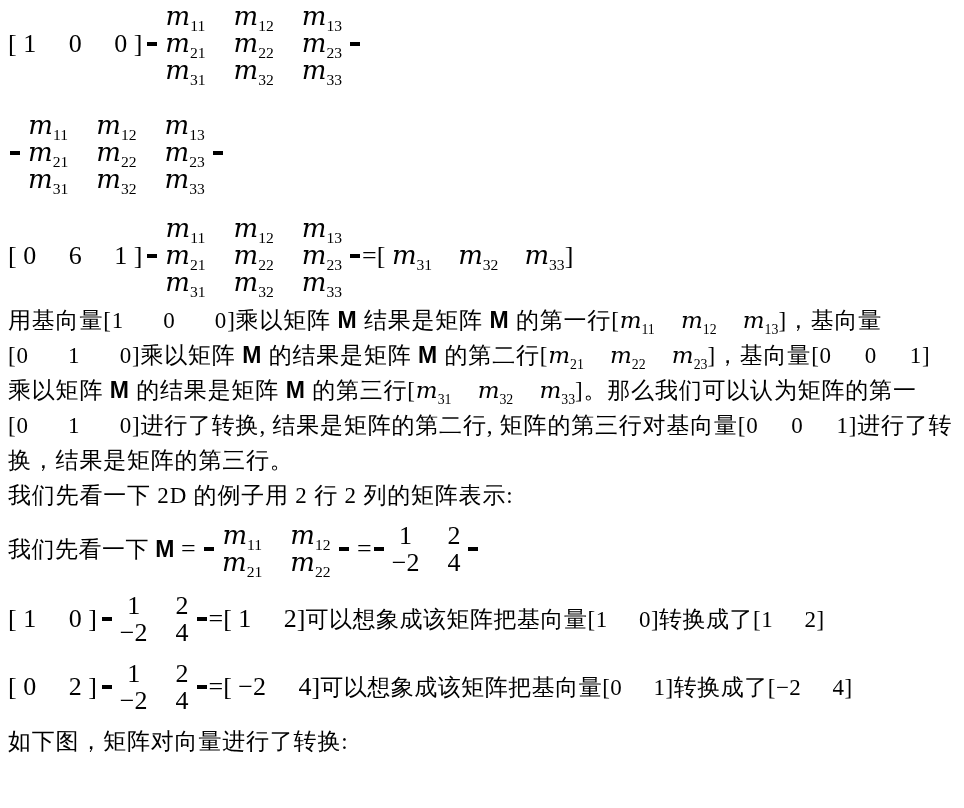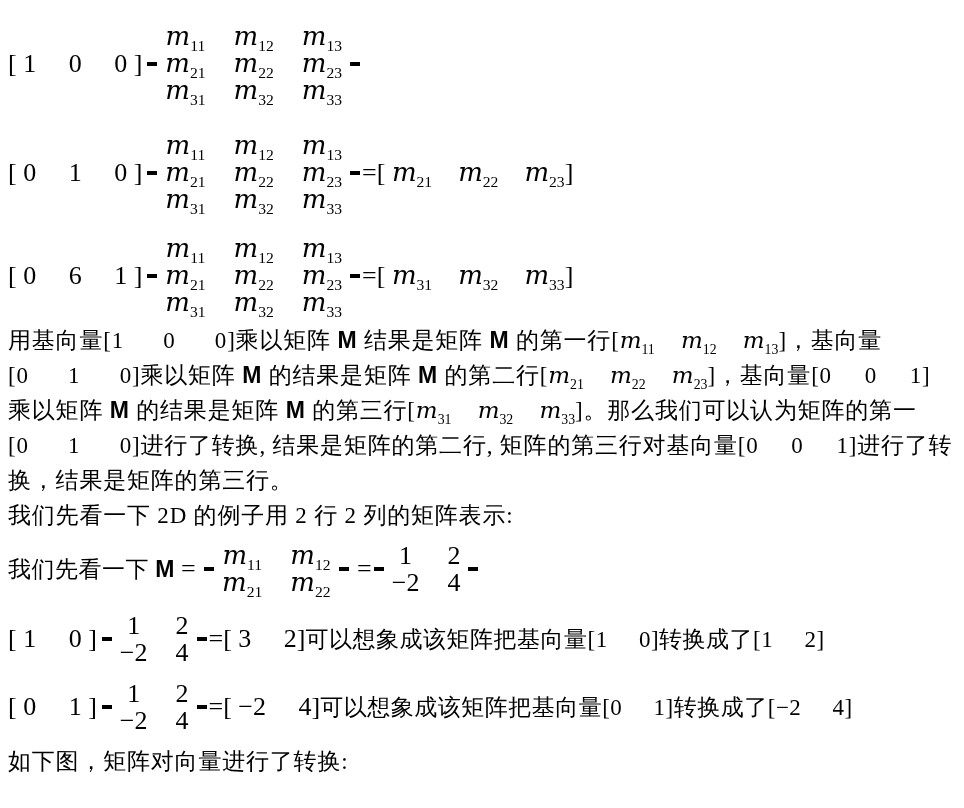--- a/index.html
+++ b/index.html
@@ -2,21 +2,21 @@
 <html><head>
 <meta charset="utf-8">
 <style>
   html, body { margin: 0; padding: 0; }
   body {
     width: 964px; height: 808px;
     background: #ffffff; color: #000000;
     overflow: hidden;
     font-family: "Liberation Serif", "DejaVu Serif", serif;
   }
-  .page { padding: 20px 0 0 8px; }
+  .page { padding: 0 0 0 8px; }
 
   
   .eq {
     display: flex;
     align-items: center;
     font-size: 26px;
     font-family: "Liberation Serif", "DejaVu Serif", serif;
   }
   .eq-3d-1 { margin-bottom: 22px; }
   .eq-3d-2 { margin-bottom: 16px; }
@@ -74,37 +74,35 @@
           <span class="mcell"><i class="mi">m</i><sub class="msub">23</sub></span>
           <span class="mcell"><i class="mi">m</i><sub class="msub">31</sub></span>
           <span class="mcell"><i class="mi">m</i><sub class="msub">32</sub></span>
           <span class="mcell"><i class="mi">m</i><sub class="msub">33</sub></span>
         </span>
         <span class="brk brk-r"></span>
       </span>
   </div>
 
   <div class="eq eq-3d-2">
-    <span class="vec">[ 0     1     0 ]</span>
     <span class="matrix">
         <span class="brk brk-l"></span>
         <span class="mgrid" style="grid-template-columns: repeat(3, auto);">
           <span class="mcell"><i class="mi">m</i><sub class="msub">11</sub></span>
           <span class="mcell"><i class="mi">m</i><sub class="msub">12</sub></span>
           <span class="mcell"><i class="mi">m</i><sub class="msub">13</sub></span>
           <span class="mcell"><i class="mi">m</i><sub class="msub">21</sub></span>
           <span class="mcell"><i class="mi">m</i><sub class="msub">22</sub></span>
           <span class="mcell"><i class="mi">m</i><sub class="msub">23</sub></span>
           <span class="mcell"><i class="mi">m</i><sub class="msub">31</sub></span>
           <span class="mcell"><i class="mi">m</i><sub class="msub">32</sub></span>
           <span class="mcell"><i class="mi">m</i><sub class="msub">33</sub></span>
         </span>
         <span class="brk brk-r"></span>
       </span>
-    <span class="eq-rhs"><span>=[ </span><span class="mseg"><i class="mi">m</i><sub class="msub">21</sub></span><span>    </span><span class="mseg"><i class="mi">m</i><sub class="msub">22</sub></span><span>    </span><span class="mseg"><i class="mi">m</i><sub class="msub">23</sub></span><span>]</span></span>
   </div>
 
   <div class="eq eq-3d-3">
     <span class="vec">[ 0     6     1 ]</span>
     <span class="matrix">
         <span class="brk brk-l"></span>
         <span class="mgrid" style="grid-template-columns: repeat(3, auto);">
           <span class="mcell"><i class="mi">m</i><sub class="msub">11</sub></span>
           <span class="mcell"><i class="mi">m</i><sub class="msub">12</sub></span>
           <span class="mcell"><i class="mi">m</i><sub class="msub">13</sub></span>
@@ -159,25 +157,25 @@
     <span class="matrix">
         <span class="brk brk-l"></span>
         <span class="mgrid" style="grid-template-columns: repeat(2, auto);">
           <span class="mcell">1</span>
           <span class="mcell">2</span>
           <span class="mcell">−2</span>
           <span class="mcell">4</span>
         </span>
         <span class="brk brk-r"></span>
       </span>
-    <span class="eq-rhs"><span>=[ 3     2]</span><span class="cn">可以想象成该矩阵把基向量[1     0]转换成了[1     2]</span></span>
+    <span class="eq-rhs"><span>=[ 1     2]</span><span class="cn">可以想象成该矩阵把基向量[1     0]转换成了[1     2]</span></span>
   </div>
 
   <div class="eq eq-2d-2">
-    <span class="vec">[ 0     1 ]</span>
+    <span class="vec">[ 0     2 ]</span>
     <span class="matrix">
         <span class="brk brk-l"></span>
         <span class="mgrid" style="grid-template-columns: repeat(2, auto);">
           <span class="mcell">1</span>
           <span class="mcell">2</span>
           <span class="mcell">−2</span>
           <span class="mcell">4</span>
         </span>
         <span class="brk brk-r"></span>
       </span>

